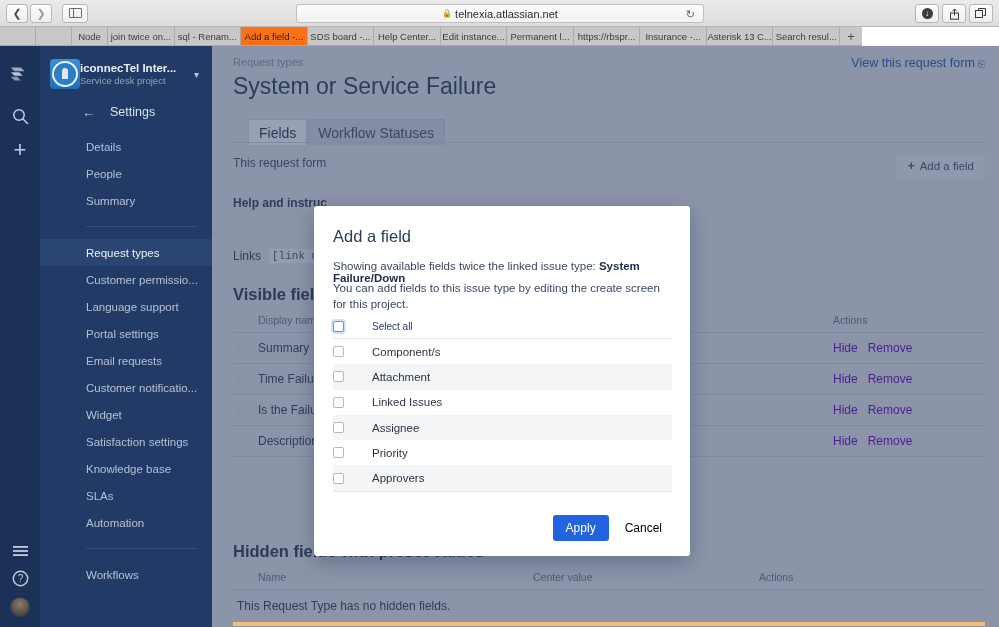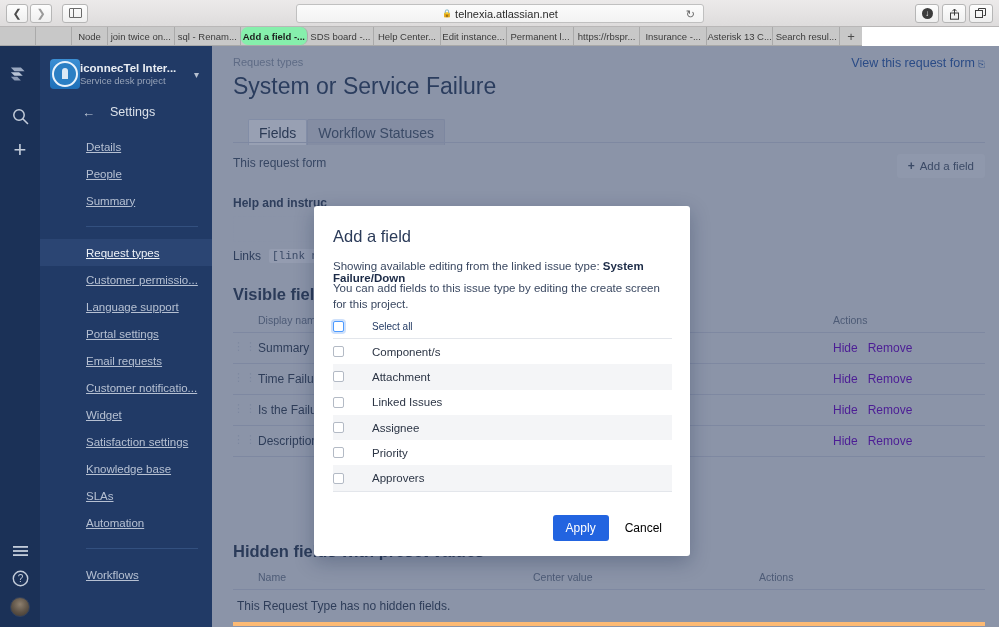--- a/index.html
+++ b/index.html
@@ -65,21 +65,21 @@
   .tab {
     flex: 1 1 0; min-width: 0;
     border-right: 1px solid #aaa;
     display: flex; align-items: center; justify-content: center;
     font-size: 9.5px; color: #3b3b3b;
     background: #c8c8c8;
     padding: 0 4px;
     overflow: hidden; white-space: nowrap; text-overflow: ellipsis;
   }
   .tab.narrow { flex: 0 0 36px; }
-  .tab.active { background: #86efac; font-weight: bold; color: #1d1d1d; border-radius: 7px; }
+  .tab.active { background: #f97316; font-weight: normal; color: #1d1d1d; }
   .tab-plus {
     flex: 0 0 22px;
     display: flex; align-items: center; justify-content: center;
     font-size: 13px; color: #4a4a4a; background: #c8c8c8;
   }
 
   
   .page { position: absolute; top: 46px; left: 0; width: 999px; height: 581px; background: #8b94a8; }
 
   
@@ -128,21 +128,21 @@
   .proj-sub { font-size: 9.5px; color: #97a3b8; margin-top: 1px; white-space: nowrap; overflow:hidden; text-overflow:ellipsis; }
   .proj-chev { color: #b6c0d0; font-size: 10px; margin-left: 2px; flex: 0 0 10px; }
 
   .settings-row { display: flex; align-items: center; padding: 16px 0 0 42px; }
   .settings-back { color: #c2cbd9; font-size: 13px; margin-right: 15px; line-height: 1; }
   .settings-title { color: #dbe1ea; font-size: 12.5px; }
 
   .nav-list { margin-top: 14px; }
   .nav-item {
     height: 27px; display: flex; align-items: center;
-    padding-left: 46px; font-size: 11.5px; color: #b6c0d2; text-decoration: underline;
+    padding-left: 46px; font-size: 11.5px; color: #b6c0d2;
   }
   .nav-item.selected { background: #2b4573; color: #eef2f7; }
   .nav-sep { height: 1px; background: #33507f; margin: 12px 14px 12px 46px; }
 
   
   .content { position: absolute; left: 212px; top: 0; right: 0; bottom: 0; }
   .breadcrumb { position: absolute; left: 21px; top: 10px; font-size: 11px; color: #5e6b85; }
   .page-title { position: absolute; left: 21px; top: 27px; font-size: 23px; color: #2b3d5e; font-weight: normal; }
   .view-link { position: absolute; right: 14px; top: 10px; font-size: 12.5px; color: #2a4b86; white-space: nowrap; }
   .ext-icon { font-size: 9px; margin-left: 3px; }
@@ -472,21 +472,21 @@
       </div>
       <div class="tbl-hr"></div>
       <div class="empty-row">This Request Type has no hidden fields.</div>
     </div>
   </div>
 
   <div class="modal-backdrop"></div>
   <div class="modal">
     <div class="modal-title">Add a field</div>
     <div class="modal-desc1">
-      <span>Showing available editing from the linked issue type: </span><b>System Failure/Down</b>
+      <span>Showing available fields twice the linked issue type: </span><b>System Failure/Down</b>
     </div>
     <div class="modal-desc2">You can add fields to this issue type by editing the create screen for this project.</div>
 
     <div class="selectall-row">
       <div class="cb focused"></div>
       <div class="selectall-lbl">Select all</div>
     </div>
     <div class="modal-hr modal-hr-top"></div>
 
     <div class="field-list" id="field-list">

